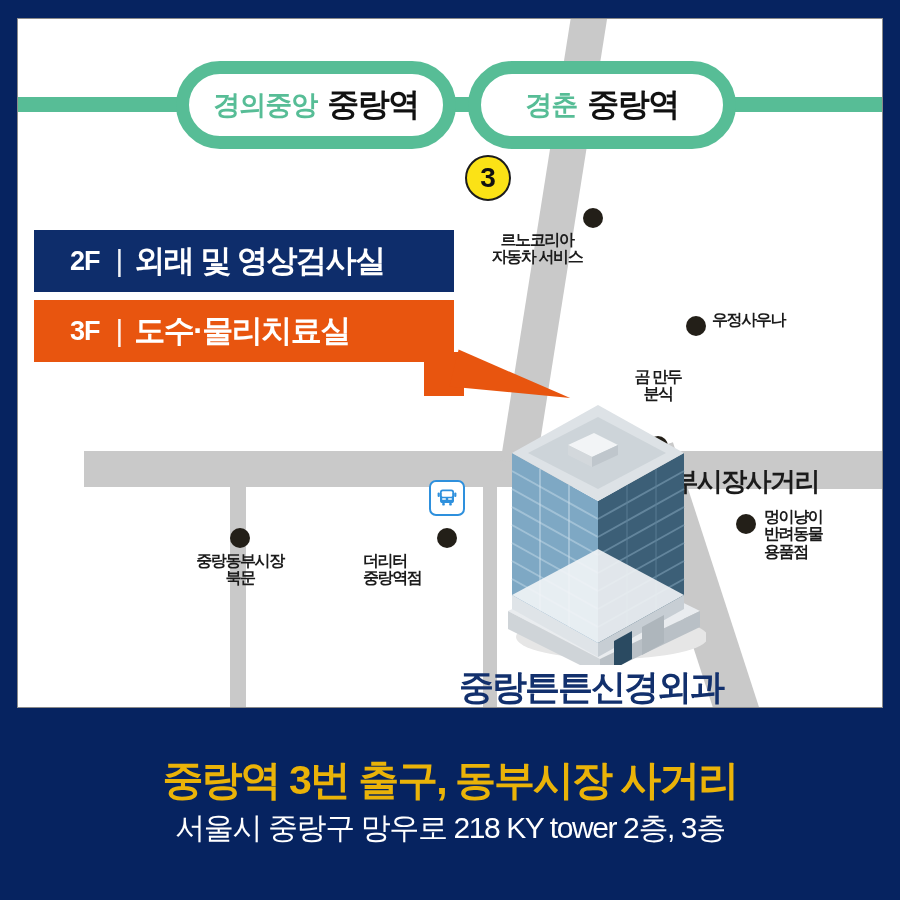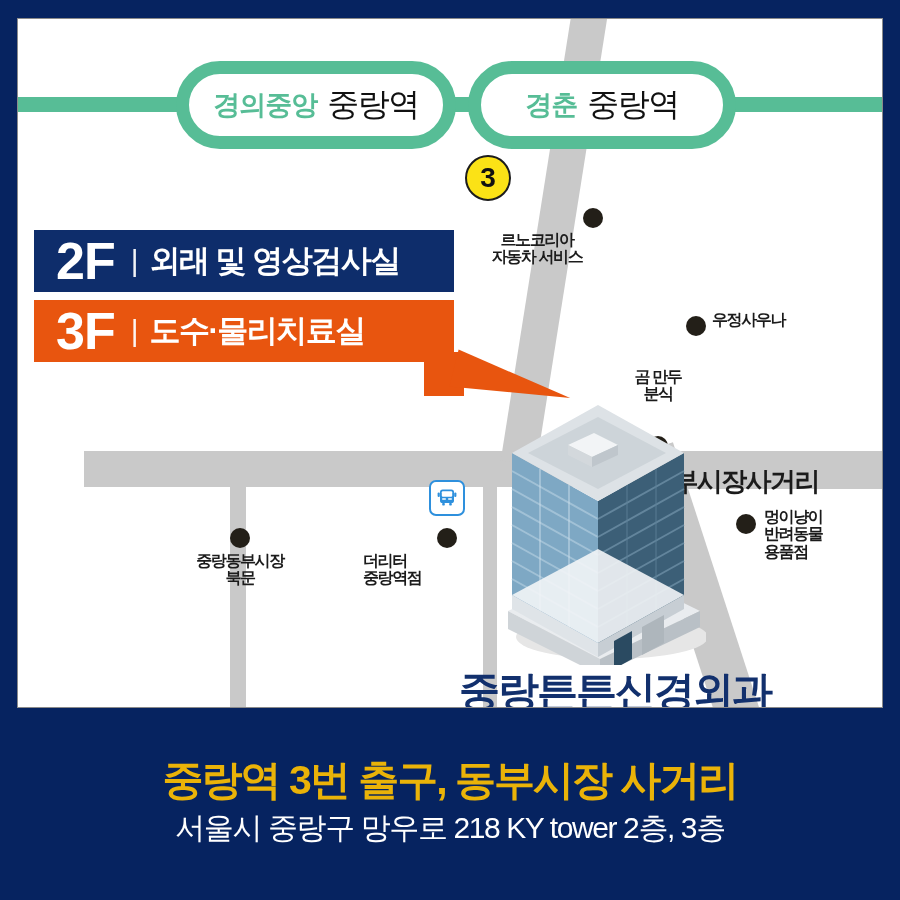--- a/index.html
+++ b/index.html
@@ -88,21 +88,21 @@
 
   .station-line-name {
     color: #57bd96;
     font-size: 27px;
     font-weight: 700;
     letter-spacing: -1px;
   }
   .station-name {
     color: #111111;
     font-size: 32px;
-    font-weight: 400;
+    font-weight: 700;
     letter-spacing: -1.5px;
   }
 
   
   #exit-marker {
     position: absolute;
     left: 447px; top: 136px;
     width: 46px; height: 46px;
     background: #fbe216;
     border: 2.5px solid #1c1c1c;
@@ -126,23 +126,24 @@
     display: flex;
     align-items: center;
     height: 62px;
     padding-left: 22px;
     color: #ffffff;
     white-space: nowrap;
   }
   #floor-badge-2f { background: #0e2d6b; }
   #floor-badge-3f { background: #e8550f; margin-top: 8px; position: relative; text-align: center; }
   .floor-num {
-    font-size: 52px;
+    font-size: 27px;
     font-weight: 800;
     letter-spacing: -1px;
+    margin-left: 14px;
   }
   .floor-sep {
     font-size: 30px;
     font-weight: 300;
     margin: 0 11px 0 16px;
     opacity: .95;
   }
   .floor-desc {
     font-size: 31px;
     font-weight: 700;
@@ -220,21 +221,21 @@
     background: #ffffff;
     border: 2.5px solid #2e90dd;
     border-radius: 7px;
     display: flex; align-items: center; justify-content: center;
   }
 
   
   #clinic-name {
     position: absolute;
     left: 441px; top: 645px;
-    font-size: 41px;
+    font-size: 35px;
     font-weight: 800;
     color: #12306d;
     letter-spacing: -2px;
     white-space: nowrap;
     z-index: 6;
   }
 
   
   #footer { position: absolute; left: 0; top: 715px; width: 900px; text-align: center; }
   #footer-title {

